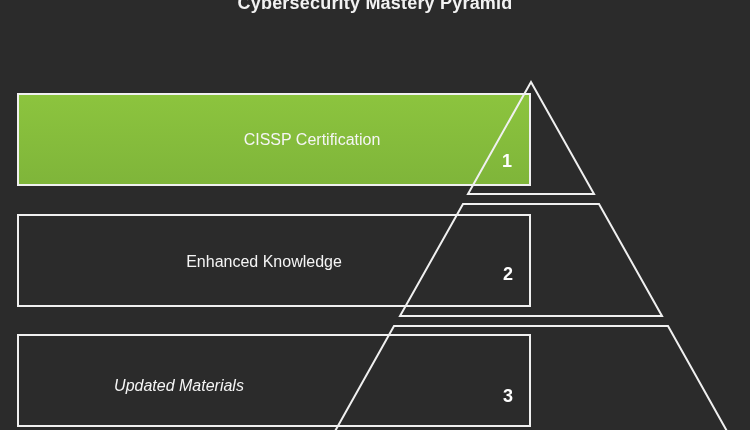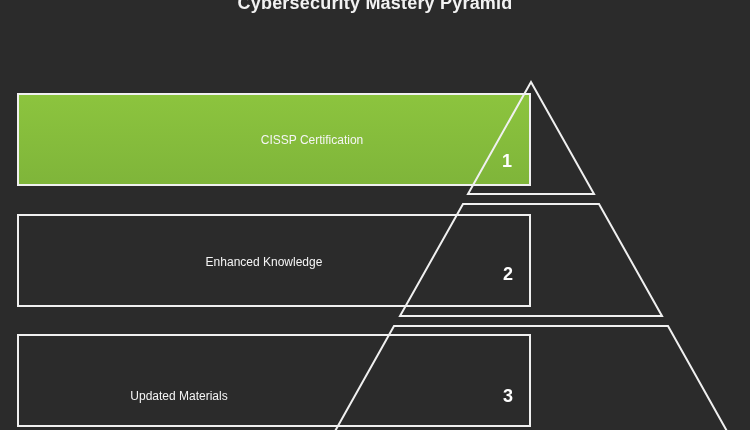--- a/index.html
+++ b/index.html
@@ -49,29 +49,29 @@
   }
   .pyramid-svg polygon{
     fill:none;
     stroke:var(--line);
     stroke-width:2;
     stroke-linejoin:miter;
   }
   .level-label{
     position:absolute;
     transform:translate(-50%,-50%);
-    font-size:12px;
+    font-size:16px;
     color:var(--label);
     white-space:nowrap;
     z-index:3;
     text-align:right;
   }
   .label-1{left:312px;top:140px;}
   .label-2{left:264px;top:262px;}
-  .label-3{left:179px;top:396px;}
+  .label-3{left:179px;top:386px;font-style:italic;}
   .level-number{
     position:absolute;
     transform:translate(-50%,-50%);
     font-size:18px;
     font-weight:bold;
     color:#ffffff;
     z-index:3;
   }
   .num-1{left:507px;top:161px;}
   .num-2{left:508px;top:274px;}

